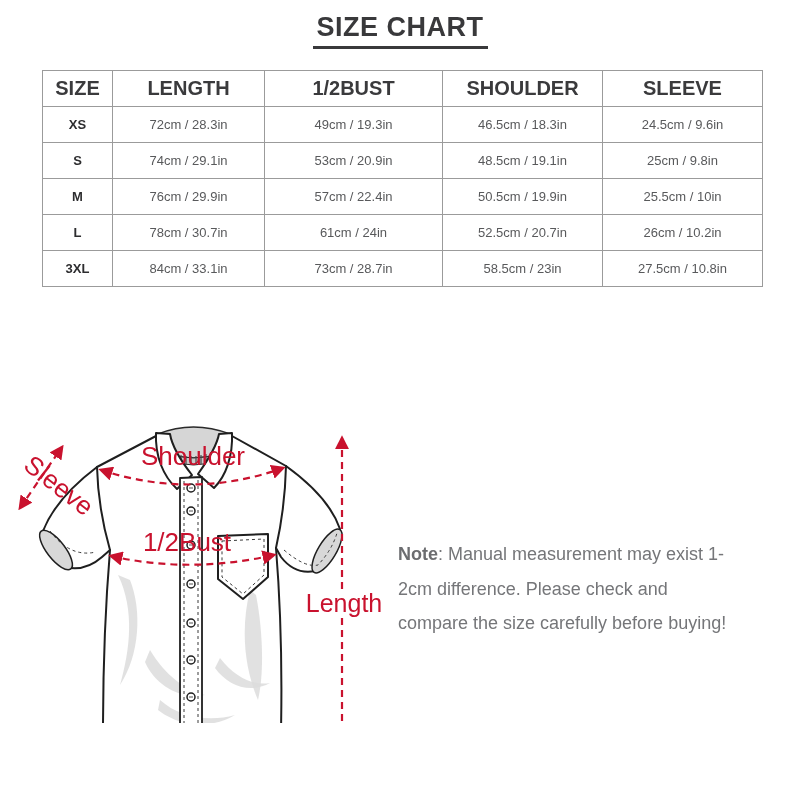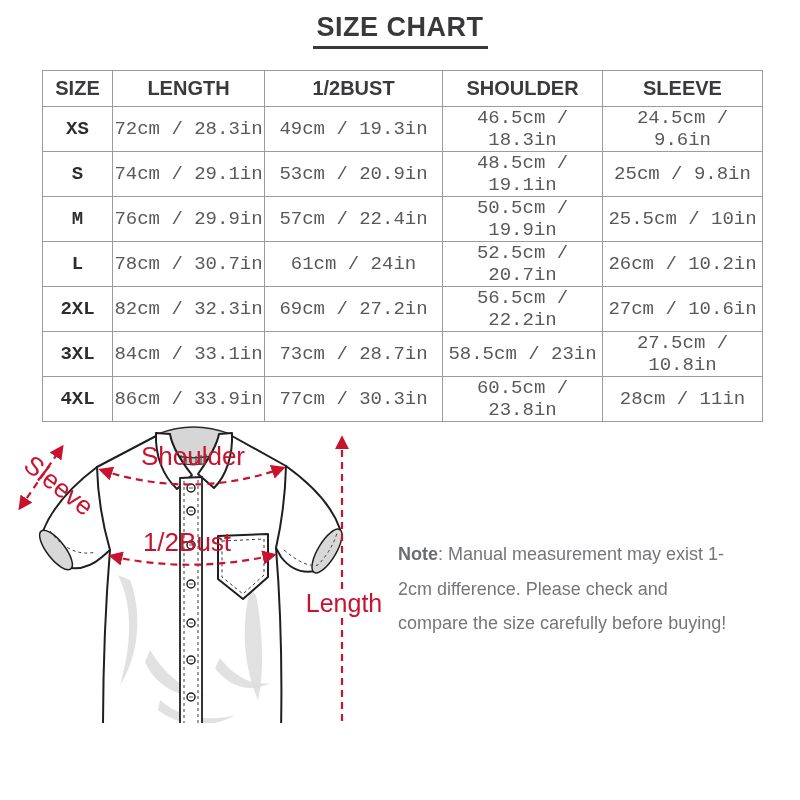--- a/index.html
+++ b/index.html
@@ -6,21 +6,21 @@
   .canvas{position:relative;width:800px;height:723px;background:#fff;overflow:hidden;
           font-family:"Liberation Sans",sans-serif;}
   .title-wrap{position:absolute;top:12px;left:0;right:0;text-align:center;}
   .page-title{display:inline-block;font-size:27px;font-weight:bold;color:#39393b;
               letter-spacing:.5px;border-bottom:3px solid #39393b;padding:0 4px 3px;}
   table.size-table{position:absolute;left:42px;top:70px;width:720px;border-collapse:collapse;
               table-layout:fixed;}
   .size-table th,.size-table td{border:1px solid #9b9b9b;height:35px;text-align:center;
               vertical-align:middle;padding:0;}
   .size-table th{font-size:20px;font-weight:bold;color:#3a3a3c;}
-  .size-table td{font-size:19px;color:#58595b;font-weight:normal;font-family:Liberation Mono, monospace;}
+  .size-table td{font-size:13px;color:#58595b;font-weight:normal;}
   .size-table td.size-col{font-weight:bold;color:#2d2d2f;}
   .diagram-svg{position:absolute;left:0;top:400px;width:420px;height:400px;}
   .outline{fill:none;stroke:#1f1f1f;stroke-width:2;stroke-linecap:round;stroke-linejoin:round;}
   .fillwhite{fill:#ffffff;}
   .wrinkle{fill:#dcdcdc;opacity:.85;stroke:none;}
   .stitch{fill:none;stroke:#3a3a3a;stroke-width:1;stroke-dasharray:3,3;}
   .red-line{fill:none;stroke:var(--red);stroke-width:2.2;stroke-dasharray:7,5;}
   .red-head{fill:var(--red);}
   .red-text{fill:var(--red);font-family:"Liberation Sans",sans-serif;font-size:26px;}
   .note{position:absolute;left:398px;top:519px;width:336px;font-size:18px;
@@ -76,39 +76,25 @@
           <td>25.5cm / 10in</td>
         </tr>
         <tr>
           <td class="size-col">L</td>
           <td>78cm / 30.7in</td>
           <td>61cm / 24in</td>
           <td>52.5cm / 20.7in</td>
           <td>26cm / 10.2in</td>
         </tr>
         <tr>
-          <td class="size-col">2XL</td>
-          <td>82cm / 32.3in</td>
-          <td>69cm / 27.2in</td>
-          <td>56.5cm / 22.2in</td>
-          <td>27cm / 10.6in</td>
-        </tr>
-        <tr>
           <td class="size-col">3XL</td>
           <td>84cm / 33.1in</td>
           <td>73cm / 28.7in</td>
           <td>58.5cm / 23in</td>
           <td>27.5cm / 10.8in</td>
-        </tr>
-        <tr>
-          <td class="size-col">4XL</td>
-          <td>86cm / 33.9in</td>
-          <td>77cm / 30.3in</td>
-          <td>60.5cm / 23.8in</td>
-          <td>28cm / 11in</td>
         </tr>
       </tbody>
   </table>
 
   <svg class="diagram-svg" viewBox="0 0 420 400">
     <defs>
       <marker id="arr" viewBox="0 0 10 10" refX="8" refY="5" markerWidth="6.5" markerHeight="6.5" orient="auto-start-reverse">
         <path d="M0,0 L10,5 L0,10 Z" class="red-head"></path>
       </marker>
     </defs>

